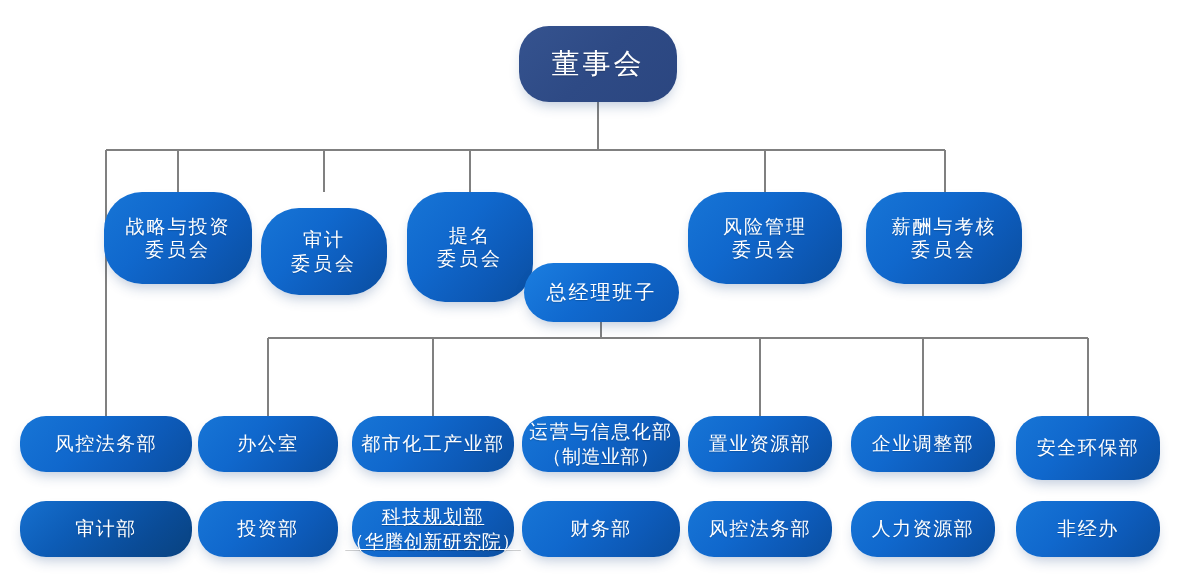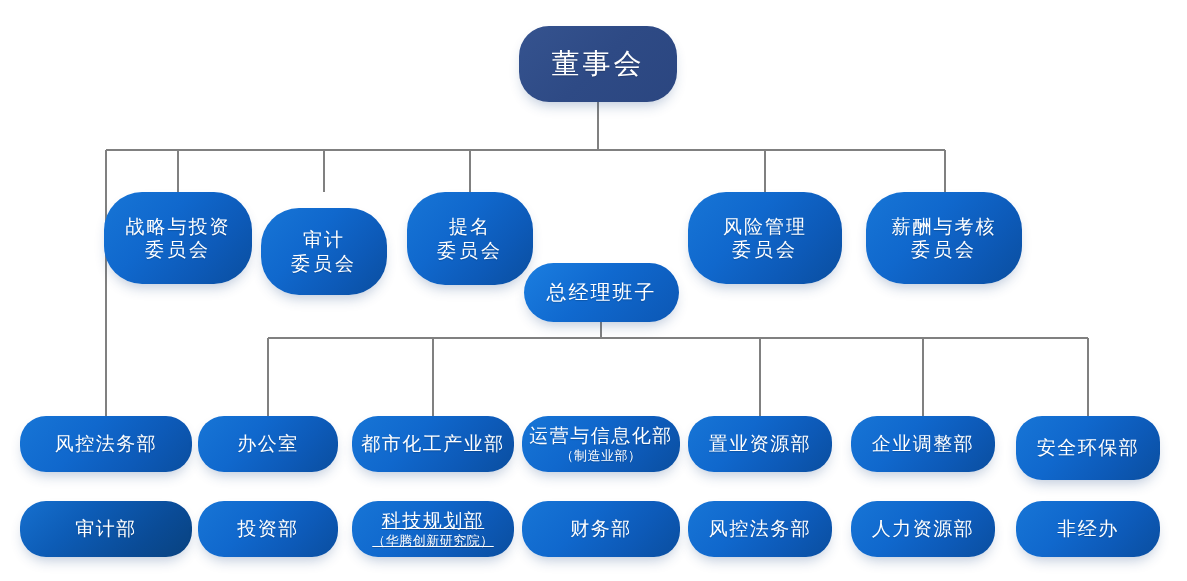--- a/index.html
+++ b/index.html
@@ -62,21 +62,21 @@
     letter-spacing:2px;
     background:linear-gradient(135deg,#1b7ee0 0%,#1069cf 45%,#0c57b4 100%);
   }
   
   .node.dept{
     font-size:19px;
     border-radius:26px;
     letter-spacing:1.5px;
   }
   .node.dept .l2{
-    font-size:13px;
+    font-size:19px;
     letter-spacing:0.5px;
     margin-top:1px;
   }
   .node.dept.audit{
     background:linear-gradient(138deg,#1670cf 0%,#0d5cb6 35%,#0a4b96 72%,#08427f 100%);
   }
 </style>
 </head>
 <body>
 
@@ -116,21 +116,21 @@
   <div class="node committee" style="left:104px; top:192px; width:148px; height:92px;">
     <span class="l1">战略与投资</span>
     <span class="l2">委员会</span>
   </div>
 
   <div class="node committee" style="left:261px; top:208px; width:126px; height:87px;">
     <span class="l1">审计</span>
     <span class="l2">委员会</span>
   </div>
 
-  <div class="node committee" style="left:407px; top:192px; width:126px; height:93px;">
+  <div class="node committee" style="left:407px; top:192px; width:126px; height:110px;">
     <span class="l1">提名</span>
     <span class="l2">委员会</span>
   </div>
 
   <div class="node committee" style="left:688px; top:192px; width:154px; height:92px;">
     <span class="l1">风险管理</span>
     <span class="l2">委员会</span>
   </div>
 
   <div class="node committee" style="left:866px; top:192px; width:156px; height:92px;">

